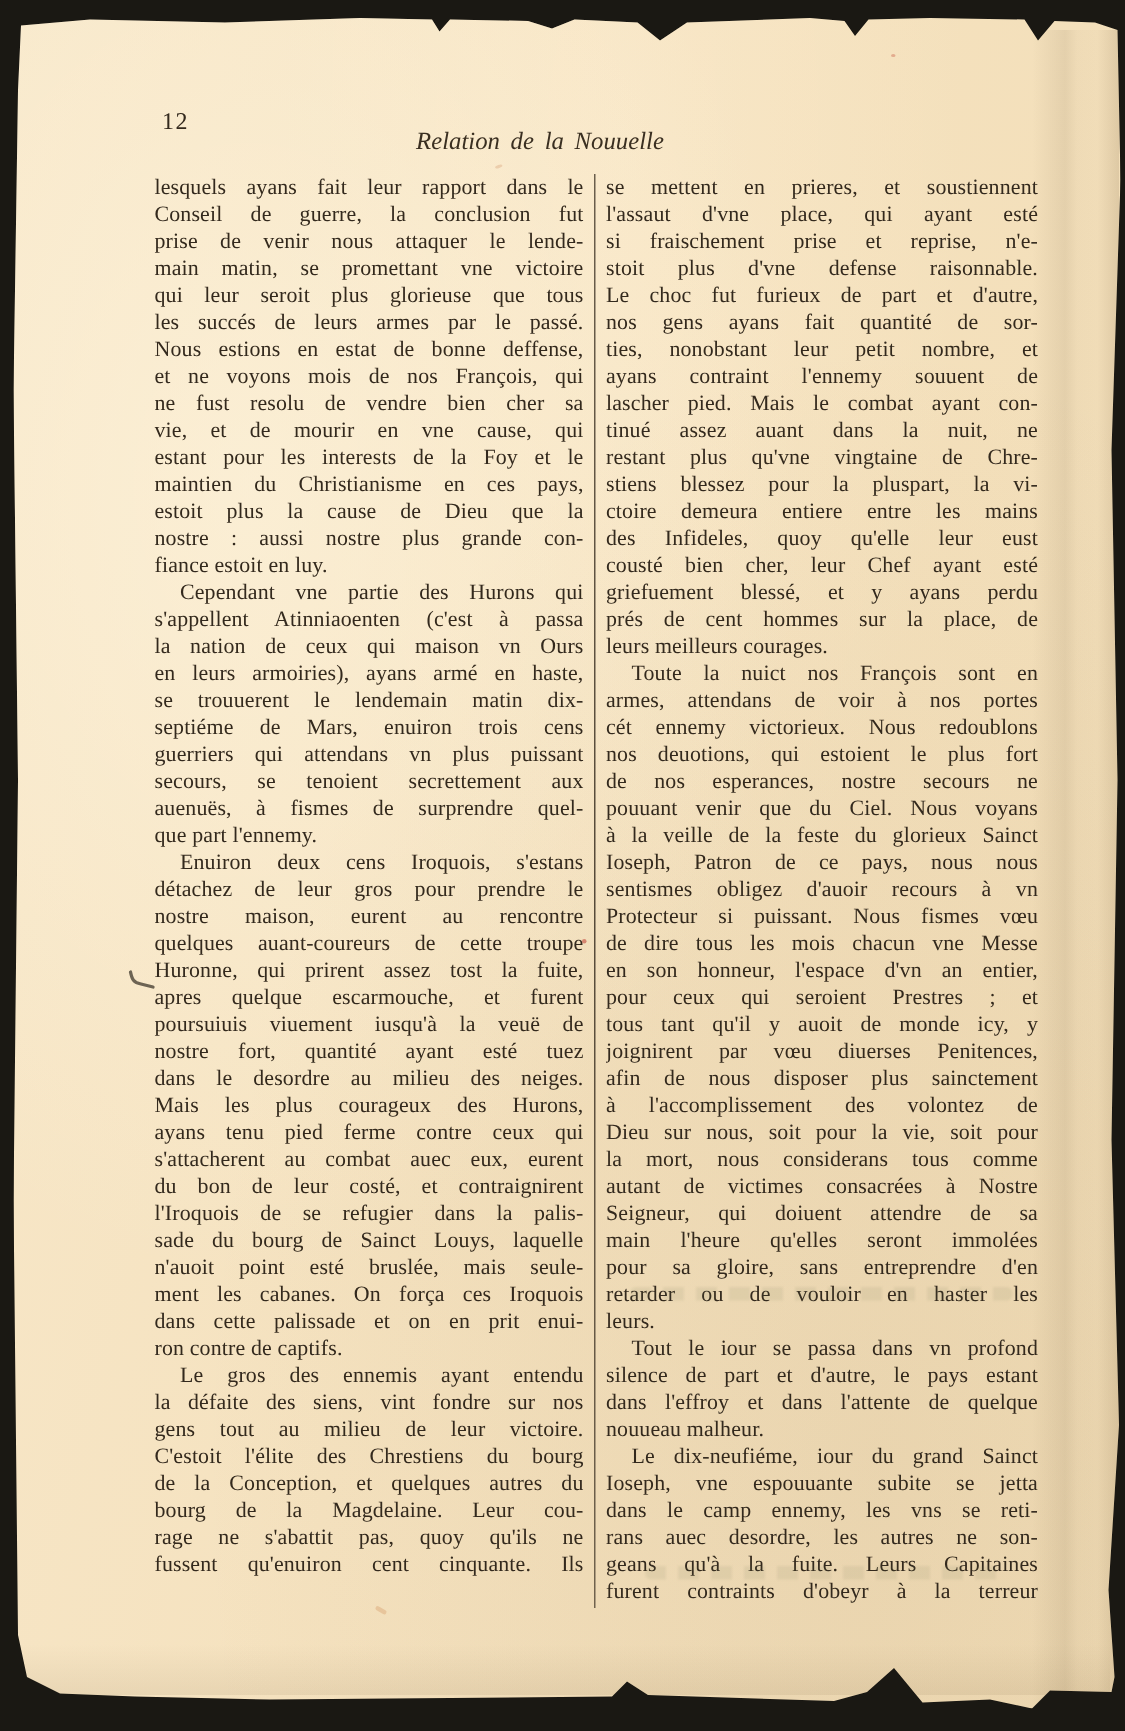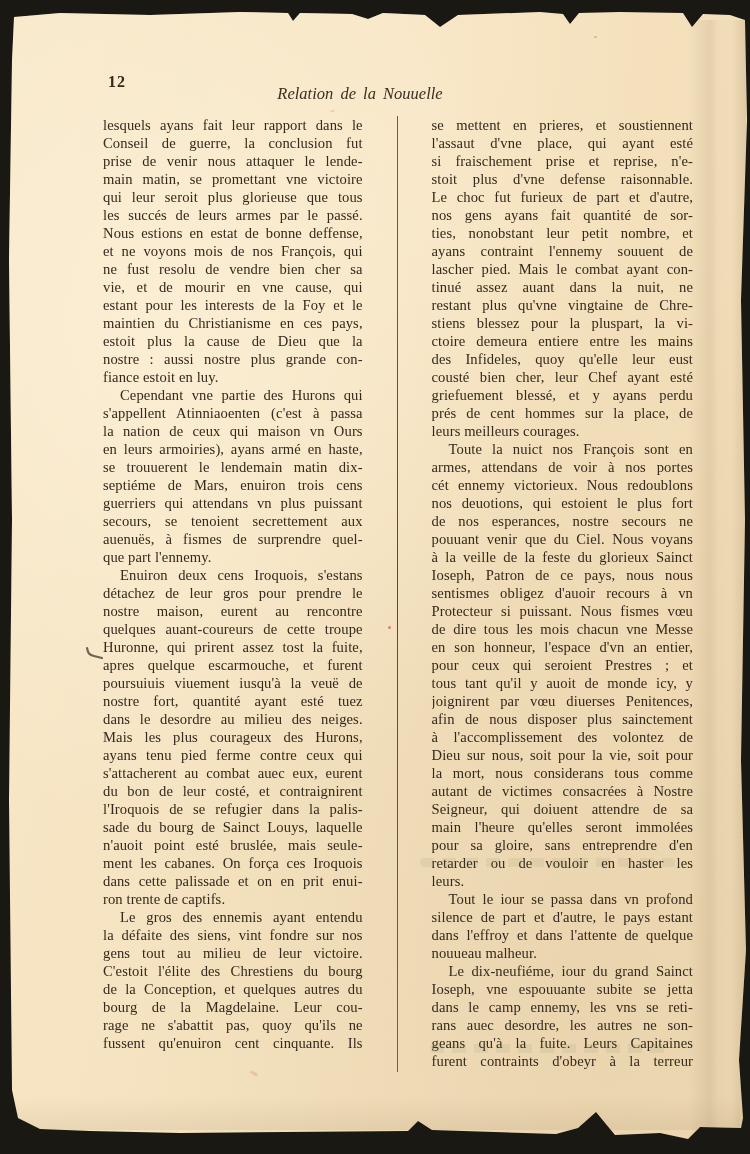--- a/index.html
+++ b/index.html
@@ -44,32 +44,32 @@
   }
   .bottom-shade {
     position: absolute; left: 14px; right: 10px; top: 1096px; height: 34px;
     background: linear-gradient(to bottom, rgba(100,75,40,0) 0%, rgba(100,75,40,0.09) 100%);
     pointer-events: none;
   }
 
   
   .pagenum {
     position: absolute; left: 108px; top: 73px;
-    font-size: 16px; font-weight: bold; color: #33291d; letter-spacing: 1px;
+    font-size: 16px; font-weight: normal; color: #33291d; letter-spacing: 1px;
   }
   .running-title {
     position: absolute; left: 240px; top: 84px; width: 240px;
     text-align: center; font-style: italic; font-size: 16.5px; color: #3a2f21;
     word-spacing: 3px;
   }
 
   
   .textblock {
     position: absolute; left: 103px; top: 116px; width: 590px;
-    display: flex; align-items: stretch; gap: 27px;
+    display: flex; align-items: stretch;
   }
   .col { width: 286px; color: #33291d; }
   .col.right { width: 288px; }
   .divider {
     width: 1px; margin-left: 7px; margin-right: 7px;
     background: linear-gradient(to bottom, rgba(58,47,33,0.75), rgba(58,47,33,0.85) 50%, rgba(58,47,33,0.7));
     height: 956px;
   }
   .para { margin: 0; }
   .line {
@@ -144,21 +144,21 @@
             <div class="line">dans le desordre au milieu des neiges.</div>
             <div class="line">Mais les plus courageux des Hurons,</div>
             <div class="line">ayans tenu pied ferme contre ceux qui</div>
             <div class="line">s'attacherent au combat auec eux, eurent</div>
             <div class="line">du bon de leur costé, et contraignirent</div>
             <div class="line">l'Iroquois de se refugier dans la palis-</div>
             <div class="line">sade du bourg de Sainct Louys, laquelle</div>
             <div class="line">n'auoit point esté bruslée, mais seule-</div>
             <div class="line">ment les cabanes.  On força ces Iroquois</div>
             <div class="line">dans cette palissade et on en prit enui-</div>
-            <div class="line last">ron trente de captifs.</div>
+            <div class="line last">ron contre de captifs.</div>
           </div>
           <div class="para">
             <div class="line"><span class="ind"></span>Le gros des ennemis ayant entendu</div>
             <div class="line">la défaite des siens, vint fondre sur nos</div>
             <div class="line">gens tout au milieu de leur victoire.</div>
             <div class="line">C'estoit l'élite des Chrestiens du bourg</div>
             <div class="line">de la Conception, et quelques autres du</div>
             <div class="line">bourg de la Magdelaine.  Leur cou-</div>
             <div class="line">rage ne s'abattit pas, quoy qu'ils ne</div>
             <div class="line">fussent qu'enuiron cent cinquante.  Ils</div>

